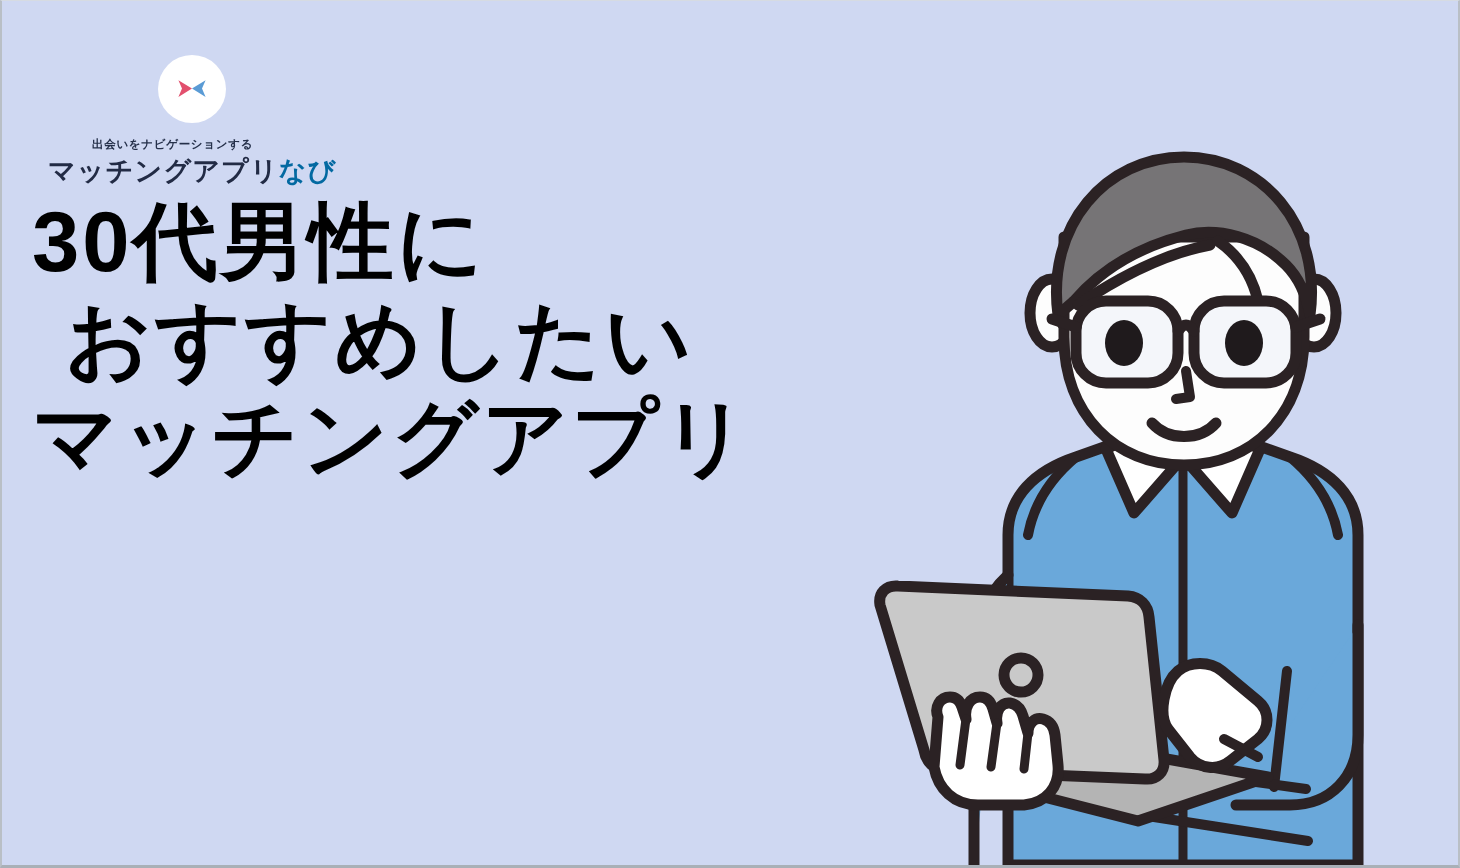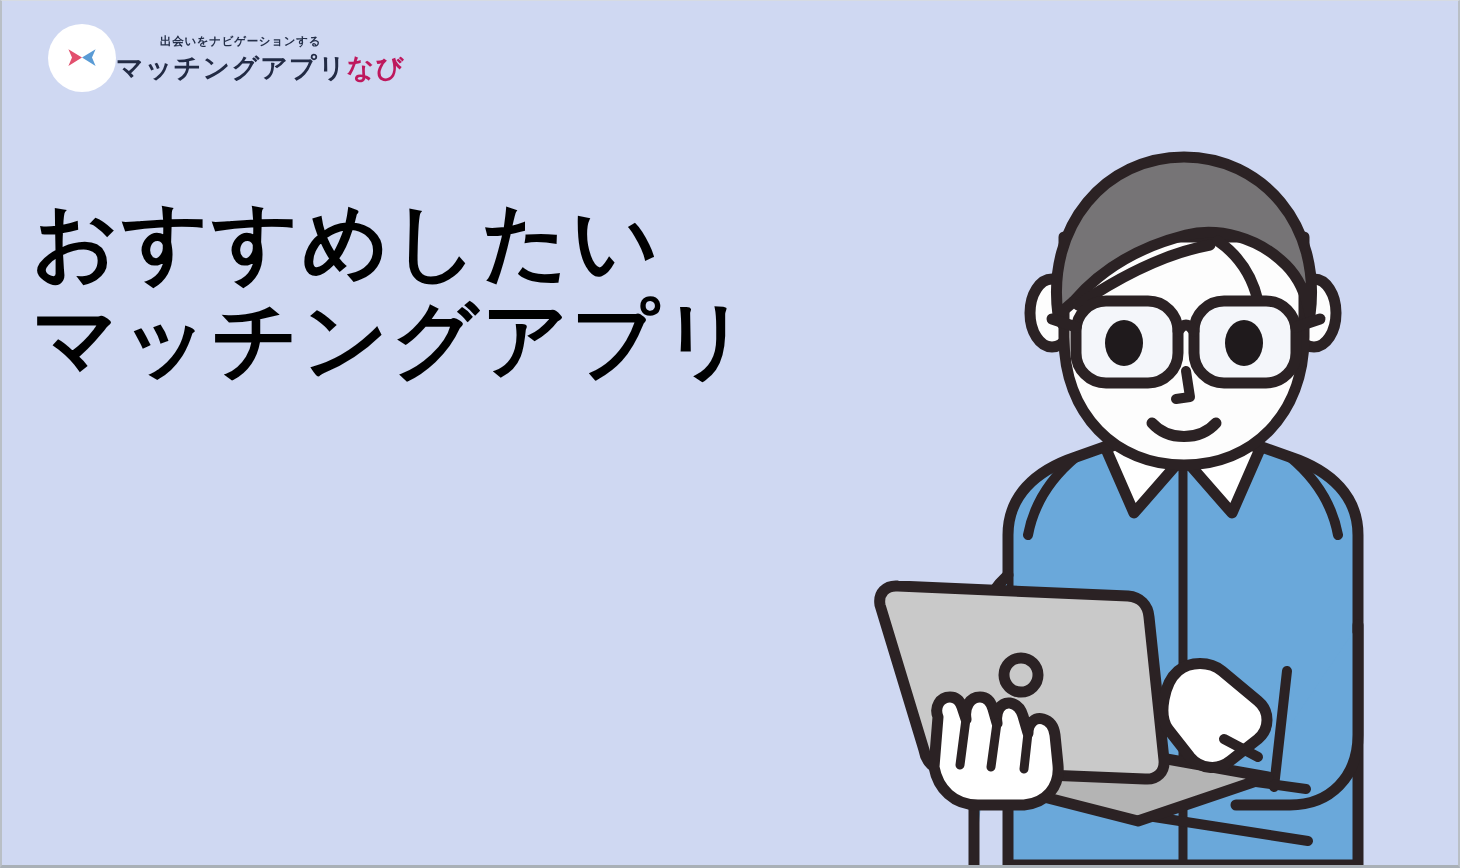--- a/index.html
+++ b/index.html
@@ -18,23 +18,25 @@
     border-left: 2px solid #b9bfc6;
     border-right: 2px solid #b9bfc6;
     border-top: 1px solid #d6dbe2;
     border-bottom: 3px solid #a9b0b7;
   }
 
   
   #logo-lockup {
     position: absolute;
     left: 46px;
-    top: 23px;
+    top: 54px;
     display: flex;
     align-items: center;
+    gap: 14px;
+    flex-direction: column;
   }
   #logo-mark {
     width: 68px;
     height: 68px;
     border-radius: 50%;
     background: #ffffff;
     display: flex;
     align-items: center;
     justify-content: center;
     flex: 0 0 auto;
@@ -56,39 +58,39 @@
     white-space: nowrap;
   }
   #logo-brand {
     font-size: 27px;
     font-weight: 700;
     line-height: 1;
     letter-spacing: 0.045em;
     white-space: nowrap;
   }
   .brand-main { color: #222b45; }
-  .brand-accent { color: #be185d; }
+  .brand-accent { color: #0369a1; }
 
   
   #headline {
     position: absolute;
     left: 30px;
     top: 196px;
     width: 900px;
   }
   .headline-line {
     color: #000000;
     font-weight: 700;
     letter-spacing: 0.035em;
     line-height: 1.06;
     white-space: nowrap;
     margin: 0 0 8px 0;
   }
   #headline-line-1 { font-size: 85px; }
-  #headline-line-2 { font-size: 85px; }
+  #headline-line-2 { font-size: 85px; margin-left: 33px; }
   #headline-line-3 { font-size: 85px; }
   #headline-line-4 {
     font-size: 118px;
     letter-spacing: 0.06em;
     margin-top: 8px;
     margin-left: 36px;
   }
 
   
   #illustration {
@@ -115,20 +117,21 @@
         <path d="M47 19 L30 29.5 L47 40 L42.5 29.5 Z" fill="#5a9bd5"></path>
       </svg>
     </div>
     <div id="logo-wordmark">
       <div id="logo-tagline">出会いをナビゲーションする</div>
       <div id="logo-brand"><span class="brand-main">マッチングアプリ</span><span class="brand-accent">なび</span></div>
     </div>
   </div>
 
   <div id="headline">
+    <div class="headline-line" id="headline-line-1">30代男性に</div>
     <div class="headline-line" id="headline-line-2">おすすめしたい</div>
     <div class="headline-line" id="headline-line-3">マッチングアプリ</div>
   </div>
 
   <div id="illustration">
     <svg viewBox="0 0 620 760" xmlns="http://www.w3.org/2000/svg">
       <g fill="none" stroke="#2b2224" stroke-width="11" stroke-linecap="round" stroke-linejoin="round">
 
         <path d="M170 760
                  L170 430

